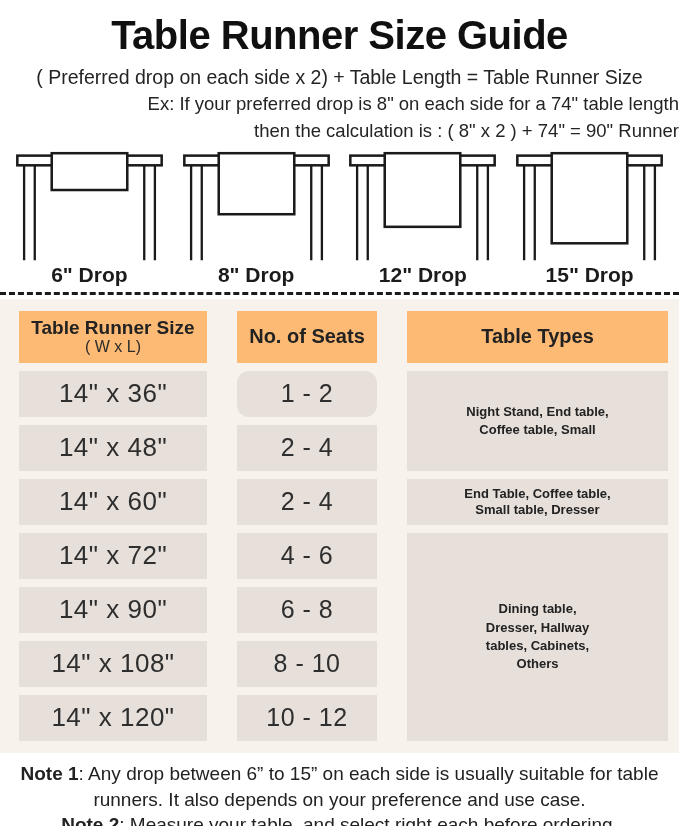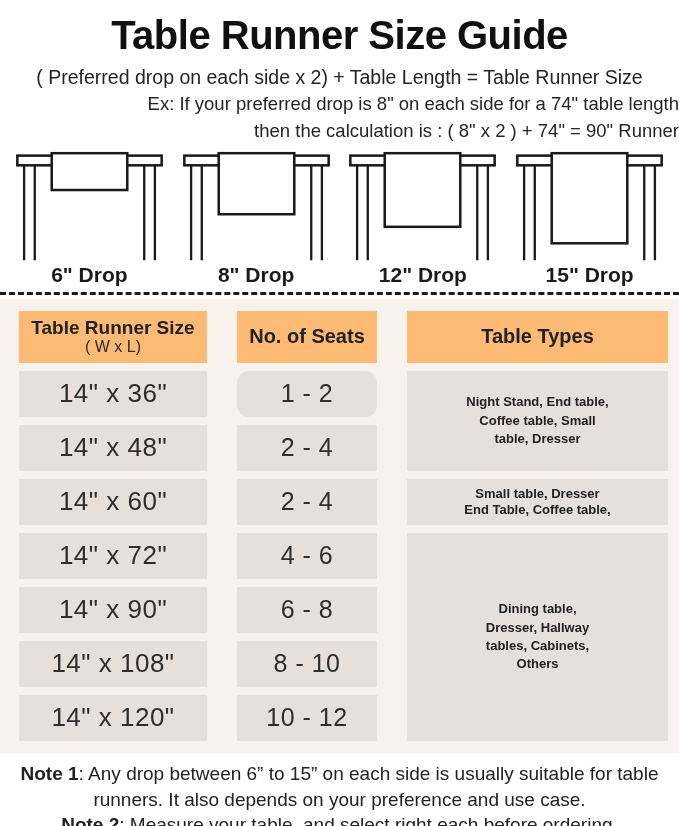--- a/index.html
+++ b/index.html
@@ -211,25 +211,24 @@
 
     <div class="cell size-cell" style="grid-column:1;grid-row:7;">14" x 108"</div>
     <div class="cell seats-cell" style="grid-column:2;grid-row:7;">8 - 10</div>
 
     <div class="cell size-cell" style="grid-column:1;grid-row:8;">14" x 120"</div>
     <div class="cell seats-cell" style="grid-column:2;grid-row:8;">10 - 12</div>
 
     <div class="type-box type-box-1">
       <div>Night Stand, End table,</div>
       <div>Coffee table, Small</div>
-      <div>table, Dresser</div>
     </div>
     <div class="type-box type-box-2">
+      <div>End Table, Coffee table,</div>
       <div>Small table, Dresser</div>
-      <div>End Table, Coffee table,</div>
     </div>
     <div class="type-box type-box-3">
       <div>Dining table,</div>
       <div>Dresser, Hallway</div>
       <div>tables, Cabinets,</div>
       <div>Others</div>
     </div>
 
   </div>
 

